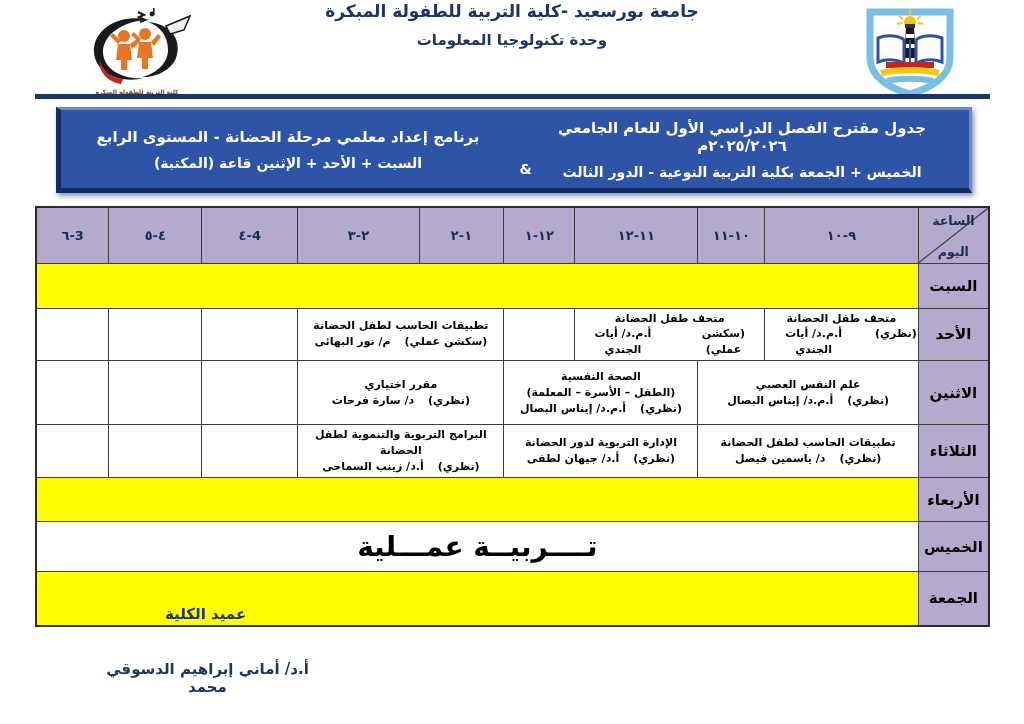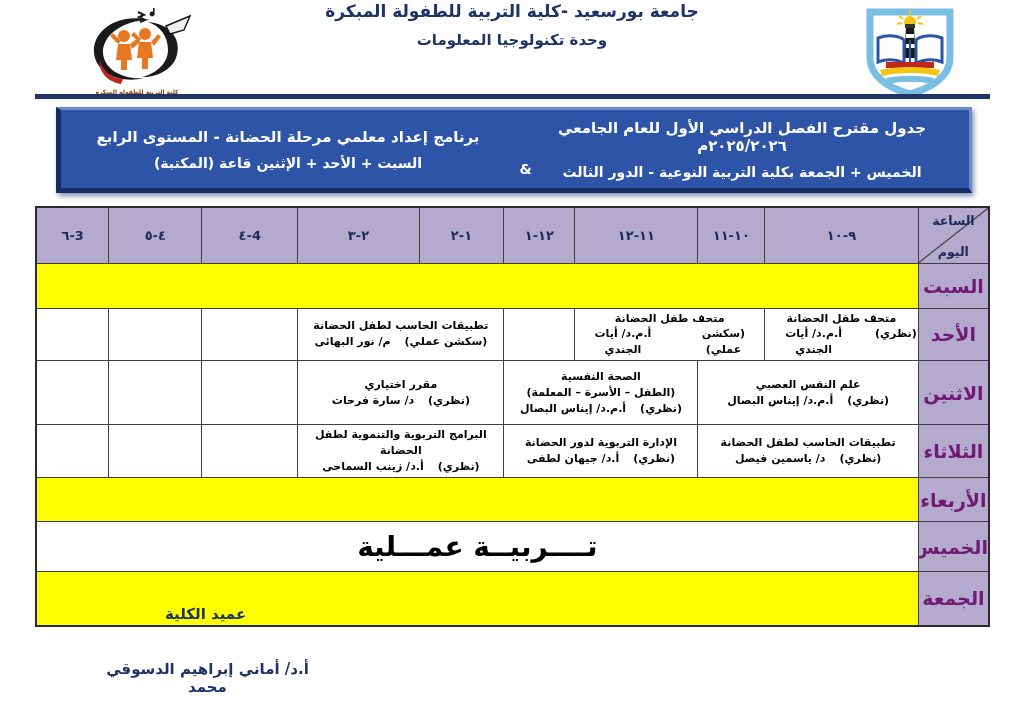--- a/index.html
+++ b/index.html
@@ -51,21 +51,21 @@
   table#schedule {
     position:absolute; top:206px; left:35px; width:955px;
     border-collapse:collapse; table-layout:fixed; direction:rtl;
     border:2px solid #2b2b2b;
   }
   #schedule td { border:1px solid #3f3f3f; text-align:center; vertical-align:middle; overflow:hidden; }
   #schedule .hdr {
     background:#b4aacd; color:#1c2b56; font-weight:bold; font-size:13px;
   }
   #schedule .daycell {
-    background:#b4aacd; color:#701a75; font-weight:bold; font-size:19px;
+    background:#b4aacd; color:#000000; font-weight:bold; font-size:15px;
   }
   #schedule .yellow { background:#ffff00; }
   #schedule .classcell { background:#ffffff; color:#000; font-weight:bold; font-size:11px; line-height:1.45; padding:2px 1px; }
   #schedule .cell-line { display:flex; justify-content:center; column-gap:14px; direction:rtl; }
   #schedule .empty { background:#ffffff; }
   tr.r-head { height:56px; } tr.r-sat { height:45px; } tr.r-sun { height:50px; }
   tr.r-mon { height:64px; }  tr.r-tue { height:46px; } tr.r-wed { height:44px; }
   tr.r-thu { height:50px; }  tr.r-fri { height:54px; }
   .practical {
     font-size:28px; font-weight:bold; color:#000;

